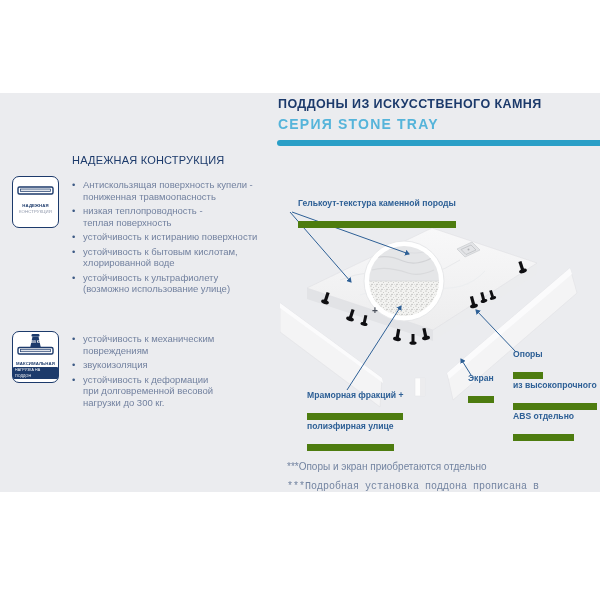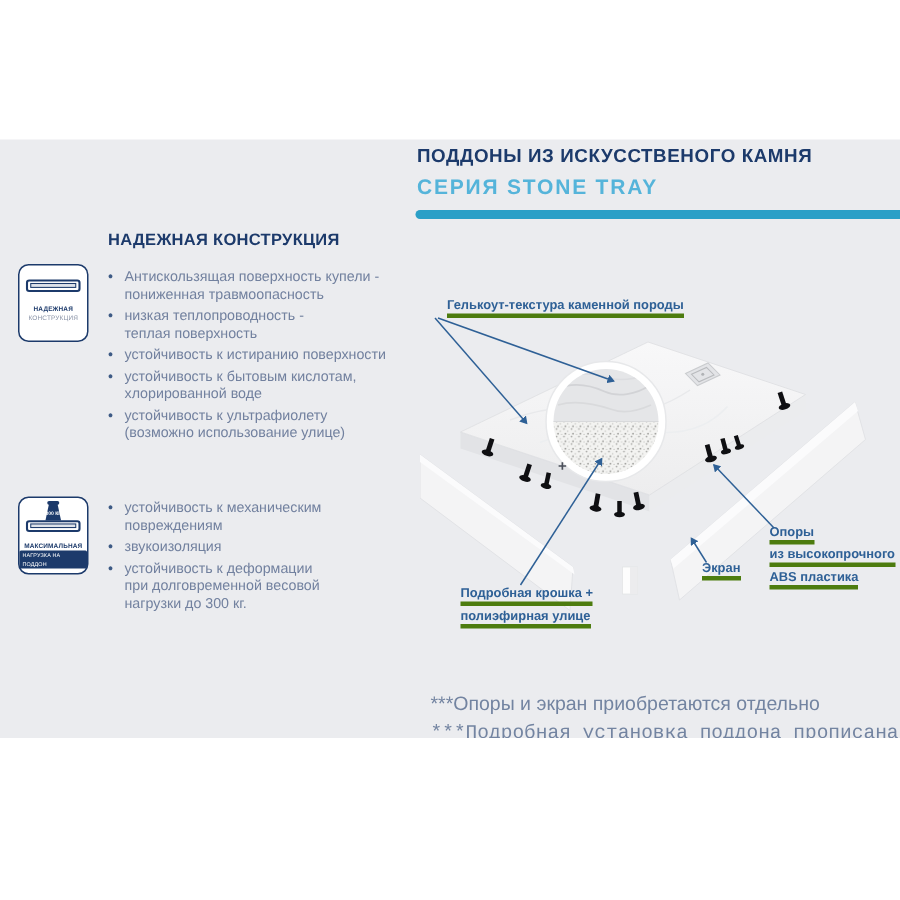--- a/index.html
+++ b/index.html
@@ -7,44 +7,44 @@
         font-family:"Liberation Sans","DejaVu Sans",sans-serif;-webkit-font-smoothing:antialiased;}
   .abs{position:absolute;}
   
   #gray-panel{left:0;top:93px;width:600px;height:467px;background:#ebecef;}
   
   #page-title{left:278px;top:97px;font-size:12.5px;font-weight:bold;color:#1c3a6b;letter-spacing:.4px;}
   #page-subtitle{left:278px;top:116px;font-size:14px;color:#55b4da;letter-spacing:1.2px;font-weight:bold;}
   #accent-bar{left:277px;top:140px;width:323px;height:6px;background:#2a9fc7;border-radius:3px 0 0 3px;}
   #brand-logo{left:536px;top:88px;width:62px;height:46px;}
   
-  #left-heading{left:72px;top:154px;font-size:11px;font-weight:bold;color:#1c3a6b;letter-spacing:.2px;text-align:center;}
+  #left-heading{left:72px;top:154px;font-size:11px;font-weight:normal;color:#1c3a6b;letter-spacing:.2px;text-align:center;}
   .feature-list{left:72px;width:218px;margin:0;padding:0;list-style:none;}
   #feature-list-1{top:179px;}
   #feature-list-2{top:333px;}
   .feature-list li{position:relative;padding-left:11px;margin-bottom:3px;
                    font-size:9.5px;line-height:11.5px;color:#72819f;white-space:pre-line;}
   .feature-list li::before{content:"•";position:absolute;left:0;top:0;color:#3d5a85;font-size:9.5px;}
   
   .badge{left:12px;width:47px;height:52px;background:#fff;border:1.5px solid #1c3a6b;border-radius:7px;
          box-sizing:border-box;display:flex;flex-direction:column;align-items:center;justify-content:flex-start;}
   #badge-1{top:176px;}
   #badge-2{top:331px;}
   .badge-caption{font-size:4.3px;font-weight:bold;color:#1c3a6b;letter-spacing:.1px;line-height:5.5px;text-align:center;}
   .badge-caption-sub{font-size:4.3px;color:#8a93a7;line-height:5.5px;text-align:center;letter-spacing:.1px;}
   .badge-caption-bar{font-size:3.6px;color:#fff;background:#1c3a6b;line-height:6px;padding:0 2px;border-radius:1px;letter-spacing:.1px;}
   
   .dg-label{font-size:8.6px;font-weight:bold;color:#2e6096;line-height:12px;}
-  .dg-label span{display:inline-block;border-bottom:3px solid #4d7c0f;padding-bottom:0px;}
+  .dg-label span{display:inline-block;border-bottom:7px solid #4d7c0f;padding-bottom:12px;}
   #label-gelcoat{left:298px;top:197px;}
   #label-marble{left:307px;top:389px;}
   #label-screen{left:468px;top:372px;}
   #label-supports{left:513px;top:348px;}
   
-  .footnote{left:287px;font-size:13px;color:#7384a1;}
+  .footnote{left:287px;font-size:10px;color:#7384a1;}
   #footnote-1{top:461px;}
   #footnote-2{top:481px;font-family:Liberation Mono, monospace;}
 </style>
 </head>
 <body>
 
 <div id="page">
 
   <div class="abs" id="gray-panel"></div>
 
@@ -207,28 +207,28 @@
       <line x1="67" y1="200" x2="121" y2="116" marker-end="url(#arrow)"></line>
       <line x1="191" y1="185" x2="181" y2="169" marker-end="url(#arrow)"></line>
       <line x1="236" y1="162" x2="196" y2="120" marker-end="url(#arrow)"></line>
     </g>
   </svg>
 
   <div class="abs dg-label" id="label-gelcoat">
     <span>Гелькоут-текстура каменной породы</span>
   </div>
   <div class="abs dg-label" id="label-marble">
-    <span>Подробная крошка +</span><br>
+    <span>Мраморная фракций +</span><br>
     <span>полиэфирная улице</span>
   </div>
   <div class="abs dg-label" id="label-screen">
     <span>Экран</span>
   </div>
   <div class="abs dg-label" id="label-supports">
     <span>Опоры</span><br>
     <span>из высокопрочного</span><br>
-    <span>ABS пластика</span>
+    <span>ABS отдельно</span>
   </div>
 
   <div class="abs footnote" id="footnote-1">***Опоры и экран приобретаются отдельно</div>
   <div class="abs footnote" id="footnote-2">***Подробная установка поддона прописана в инструкции по установке</div>
 
 </div>
 
 </body></html>

